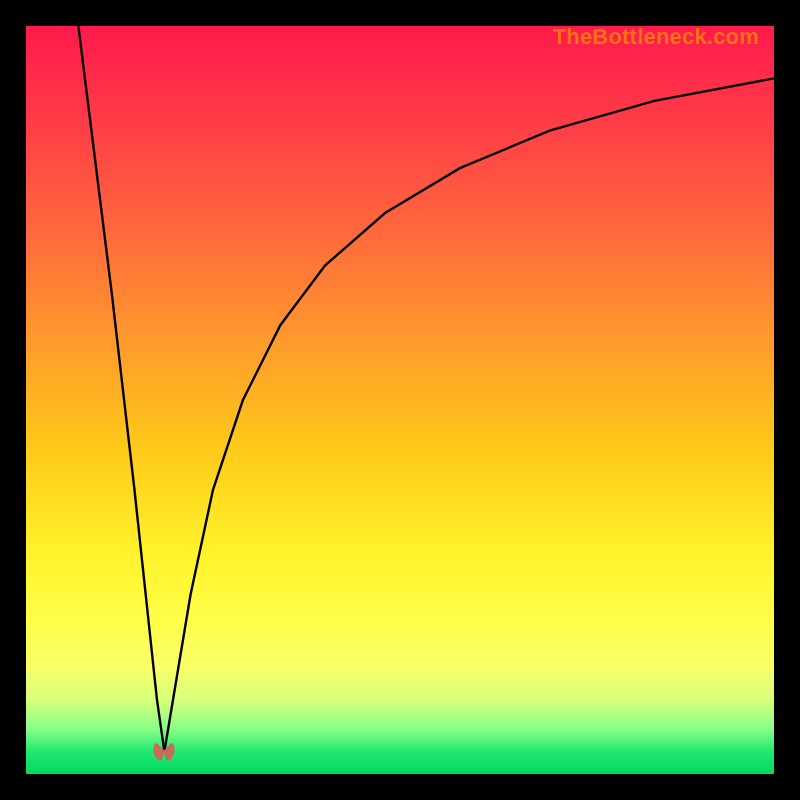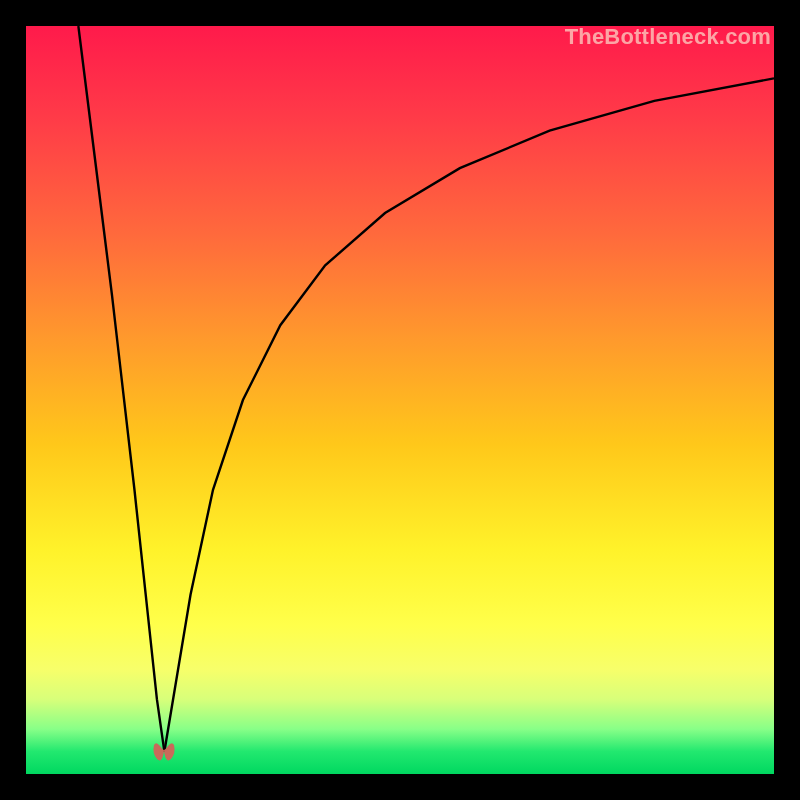--- a/index.html
+++ b/index.html
@@ -30,24 +30,24 @@
       #fff22a 70%,
       #ffff4a 80%,
       #f7ff6a 86%,
       #d8ff7a 90%,
       #88ff88 94%,
       #22e86f 97%,
       #00d860 100%);
   }
   .source {
     position: absolute;
-    right: 3px;
+    right: 15px;
     top: 0px;
     font: 600 22px/1 Arial, Helvetica, sans-serif;
-    color: #fca5a5;
+    color: #f97316;
     letter-spacing: 0.2px;
     user-select: none;
   }
   svg.curve {
     position: absolute;
     inset: 0;
     width: 100%;
     height: 100%;
   }
   .marker {

